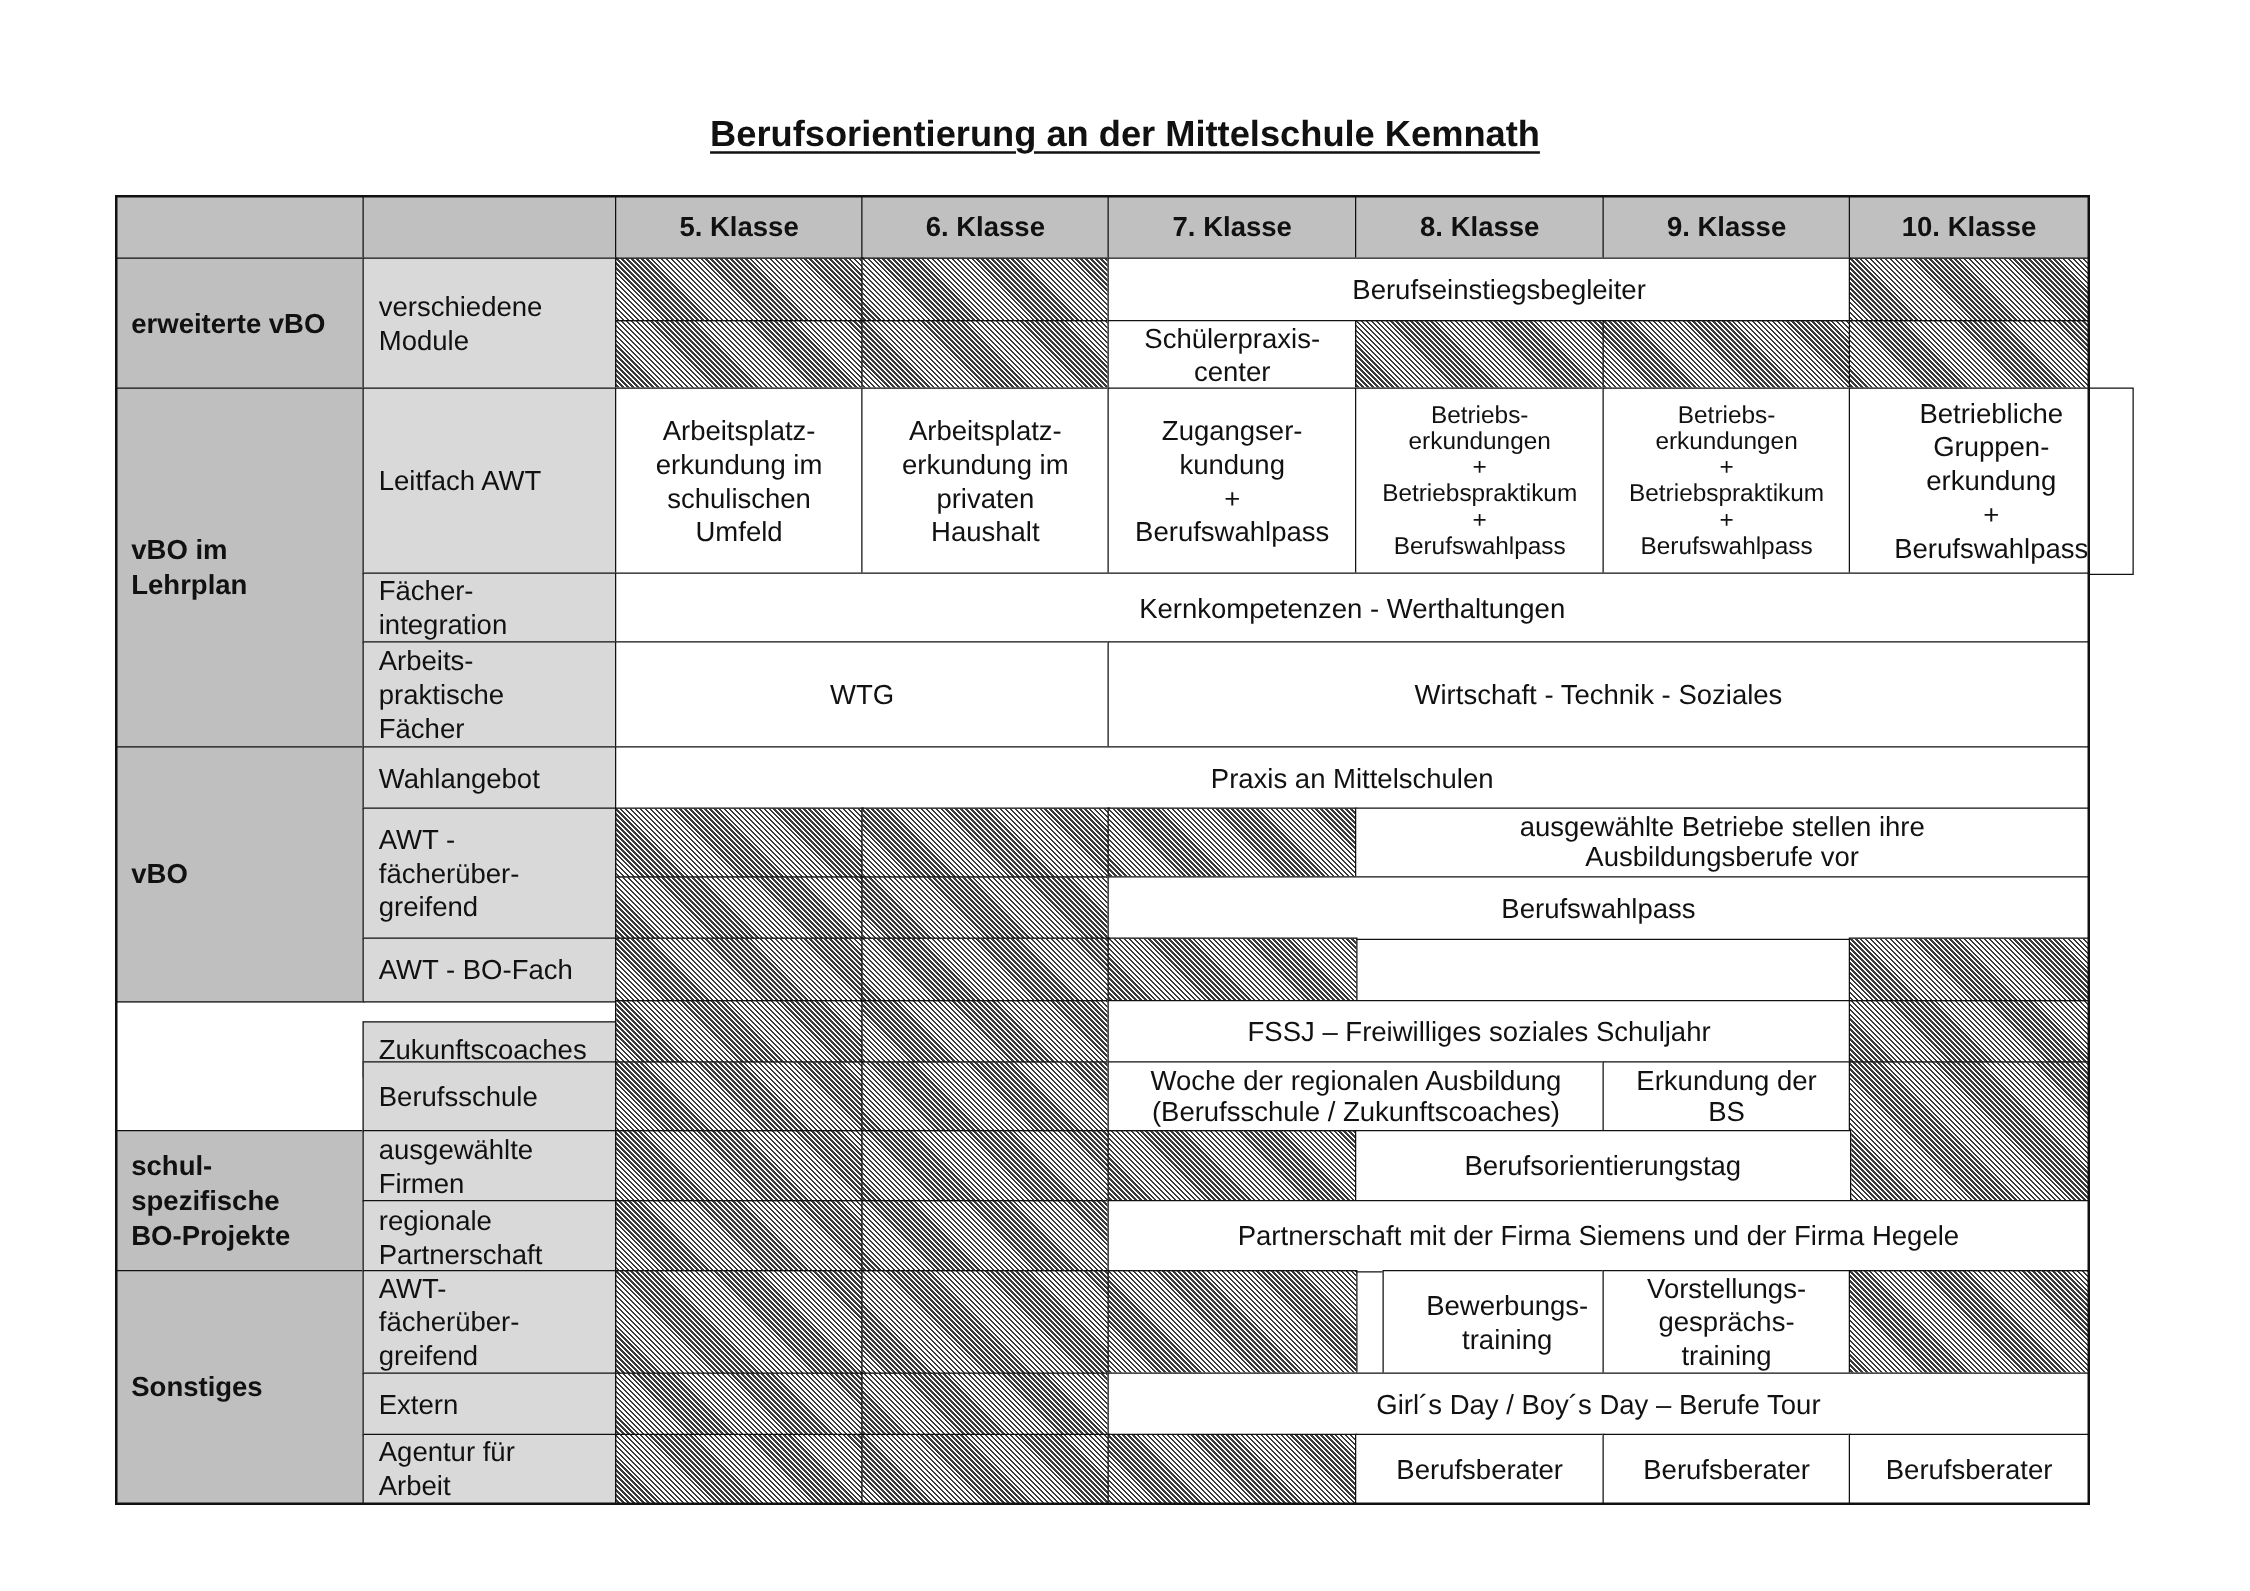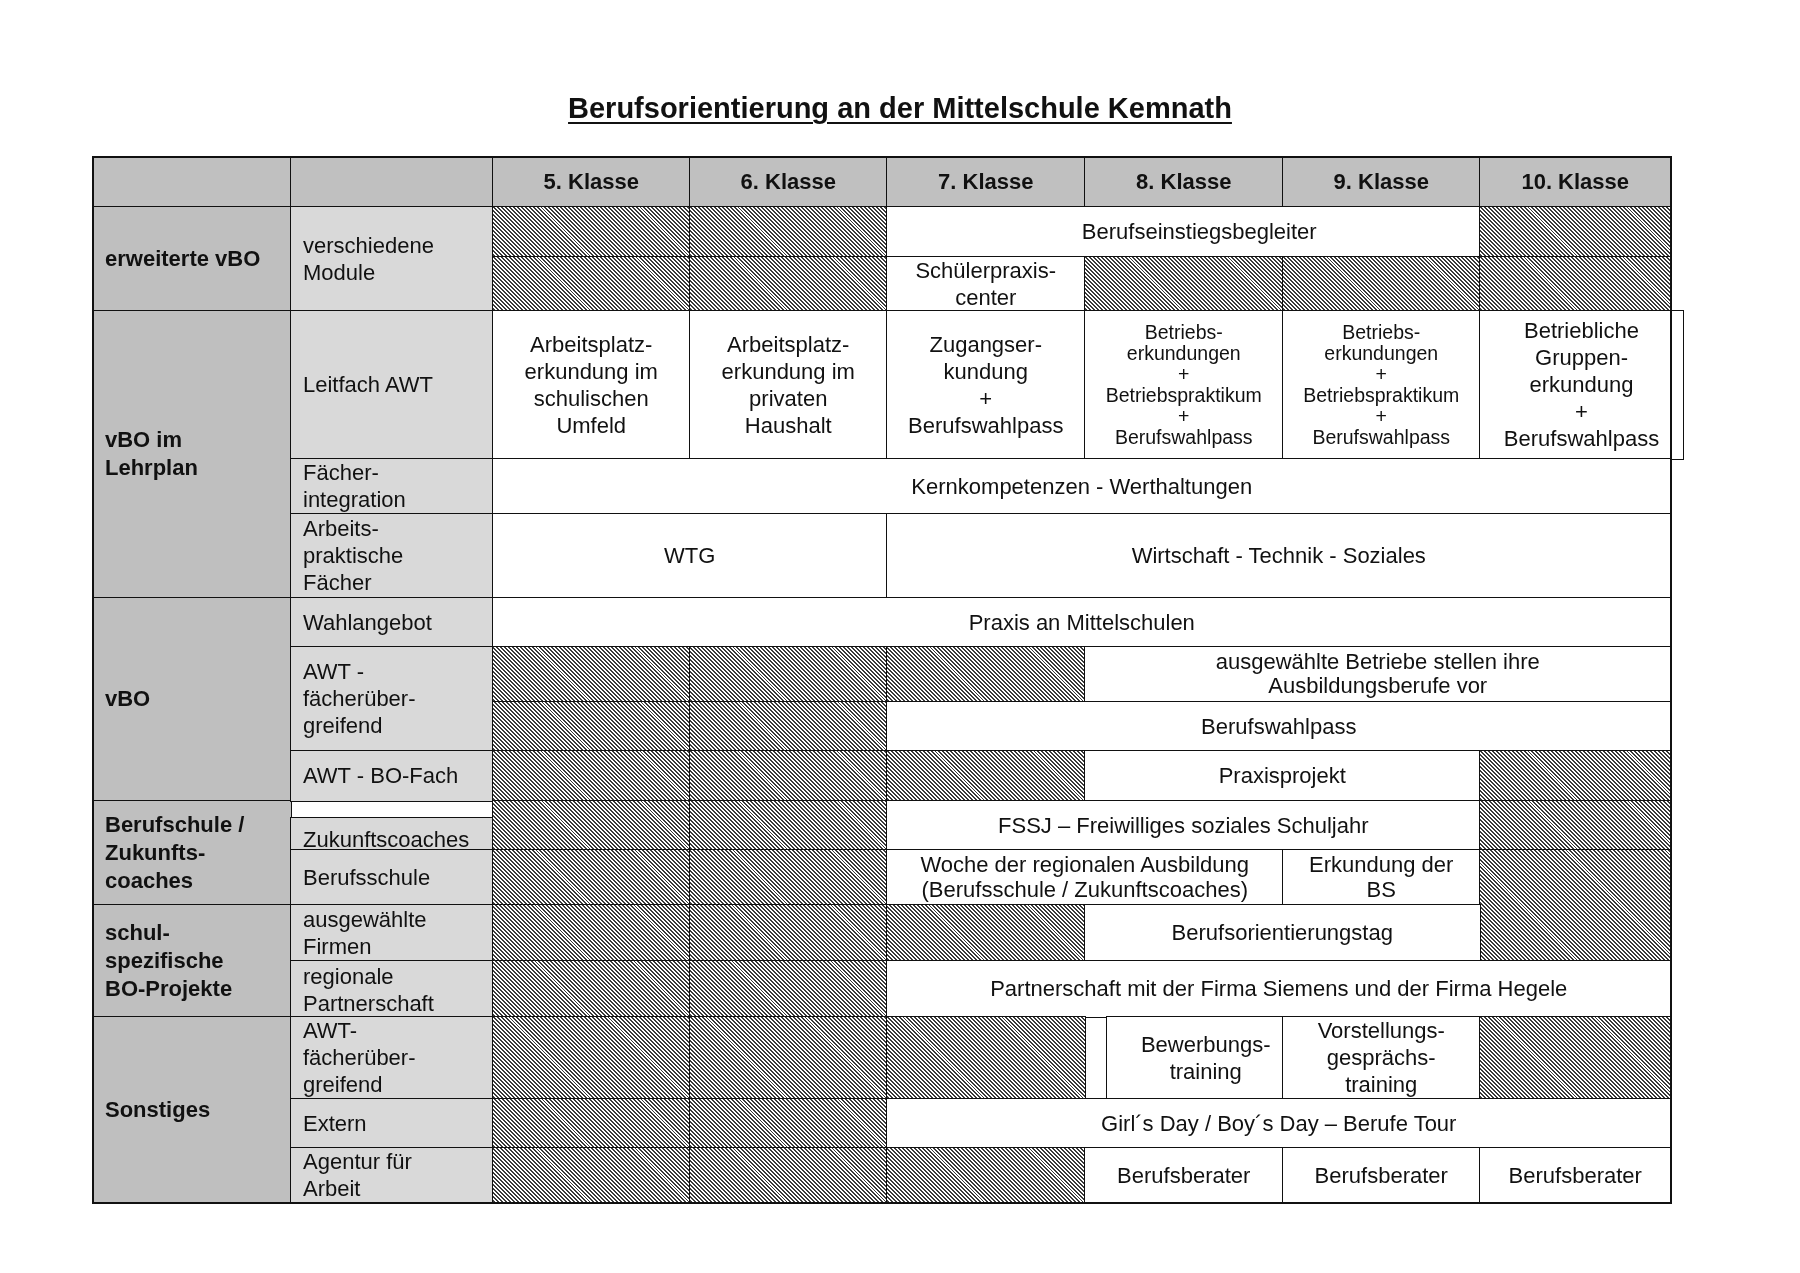--- a/index.html
+++ b/index.html
@@ -50,25 +50,20 @@
     <div class="cell grp" style="left: 92px; width: 199.5px; top: 206px; height: 105.5px;">
       <span>erweiterte vBO</span>
     </div>
     <div class="cell grp" style="left: 92px; width: 199.5px; top: 310px; height: 288.5px;">
       <span>vBO im
 Lehrplan</span>
     </div>
     <div class="cell grp" style="left: 92px; width: 199.5px; top: 597px; height: 204.5px;">
       <span>vBO</span>
     </div>
-    <div class="cell grp" style="left: 92px; width: 199.5px; top: 800px; height: 105.5px;">
-      <span>Berufschule /
-Zukunfts-
-coaches</span>
-    </div>
     <div class="cell grp" style="left: 92px; width: 199.5px; top: 904px; height: 113.5px;">
       <span>schul-
 spezifische
 BO-Projekte</span>
     </div>
     <div class="cell grp" style="left: 92px; width: 199.5px; top: 1016px; height: 187.5px;">
       <span>Sonstiges</span>
     </div>
     <div class="cell sub" style="left: 290px; width: 203.5px; top: 206px; height: 105.5px;">
       <span>verschiedene
@@ -165,21 +160,21 @@
 Berufswahlpass</span>
     </div>
     <div class="cell " style="left: 1282px; width: 198.5px; top: 310px; height: 149.5px; font-size: 19.5px; line-height: 21px;">
       <span>Betriebs-
 erkundungen
 +
 Betriebspraktikum
 +
 Berufswahlpass</span>
     </div>
-    <div class="cell " style="left: 1479px; width: 205px; top: 310px; height: 149.5px;">
+    <div class="cell " style="left: 1479px; width: 228px; top: 310px; height: 149.5px;">
       <span>Betriebliche
 Gruppen-
 erkundung
 +
 Berufswahlpass</span>
     </div>
     <div class="cell " style="left: 492px; width: 1179.5px; top: 458px; height: 56.5px;">
       <span>Kernkompetenzen - Werthaltungen</span>
     </div>
     <div class="cell " style="left: 492px; width: 395.5px; top: 513px; height: 85.5px;">
@@ -199,23 +194,20 @@
 Ausbildungsberufe vor</span>
     </div>
     <div class="cell hatch" style="left: 492px; width: 198.5px; top: 701px; height: 50.5px;"></div>
     <div class="cell hatch" style="left: 689px; width: 198.5px; top: 701px; height: 50.5px;"></div>
     <div class="cell " style="left: 886px; width: 785.5px; top: 701px; height: 50.5px;">
       <span>Berufswahlpass</span>
     </div>
     <div class="cell hatch" style="left: 492px; width: 198.5px; top: 750px; height: 51.5px;"></div>
     <div class="cell hatch" style="left: 689px; width: 198.5px; top: 750px; height: 51.5px;"></div>
     <div class="cell hatch" style="left: 886px; width: 199.5px; top: 750px; height: 51.5px;"></div>
-    <div class="cell " style="left: 1084px; width: 396.5px; top: 750px; height: 51.5px;">
-      <span>Praxisprojekt</span>
-    </div>
     <div class="cell hatch" style="left: 1479px; width: 192.5px; top: 750px; height: 51.5px;"></div>
     <div class="cell hatch" style="left: 492px; width: 198.5px; top: 800px; height: 50.5px;"></div>
     <div class="cell hatch" style="left: 689px; width: 198.5px; top: 800px; height: 50.5px;"></div>
     <div class="cell " style="left: 886px; width: 594.5px; top: 800px; height: 50.5px;">
       <span>FSSJ – Freiwilliges soziales Schuljahr</span>
     </div>
     <div class="cell hatch" style="left: 1479px; width: 192.5px; top: 800px; height: 50.5px;"></div>
     <div class="cell hatch" style="left: 492px; width: 198.5px; top: 849px; height: 56.5px;"></div>
     <div class="cell hatch" style="left: 689px; width: 198.5px; top: 849px; height: 56.5px;"></div>
     <div class="cell " style="left: 886px; width: 397.5px; top: 849px; height: 56.5px; line-height: 25px;">

